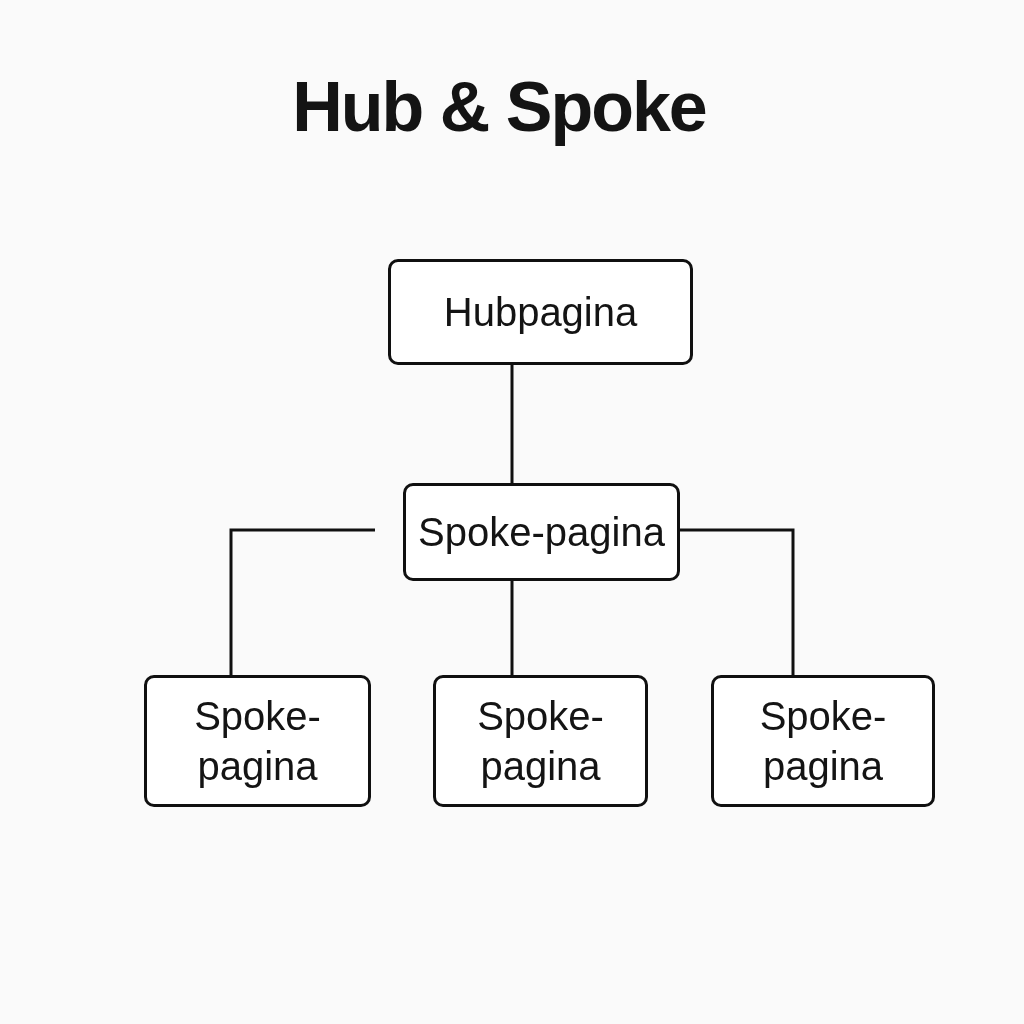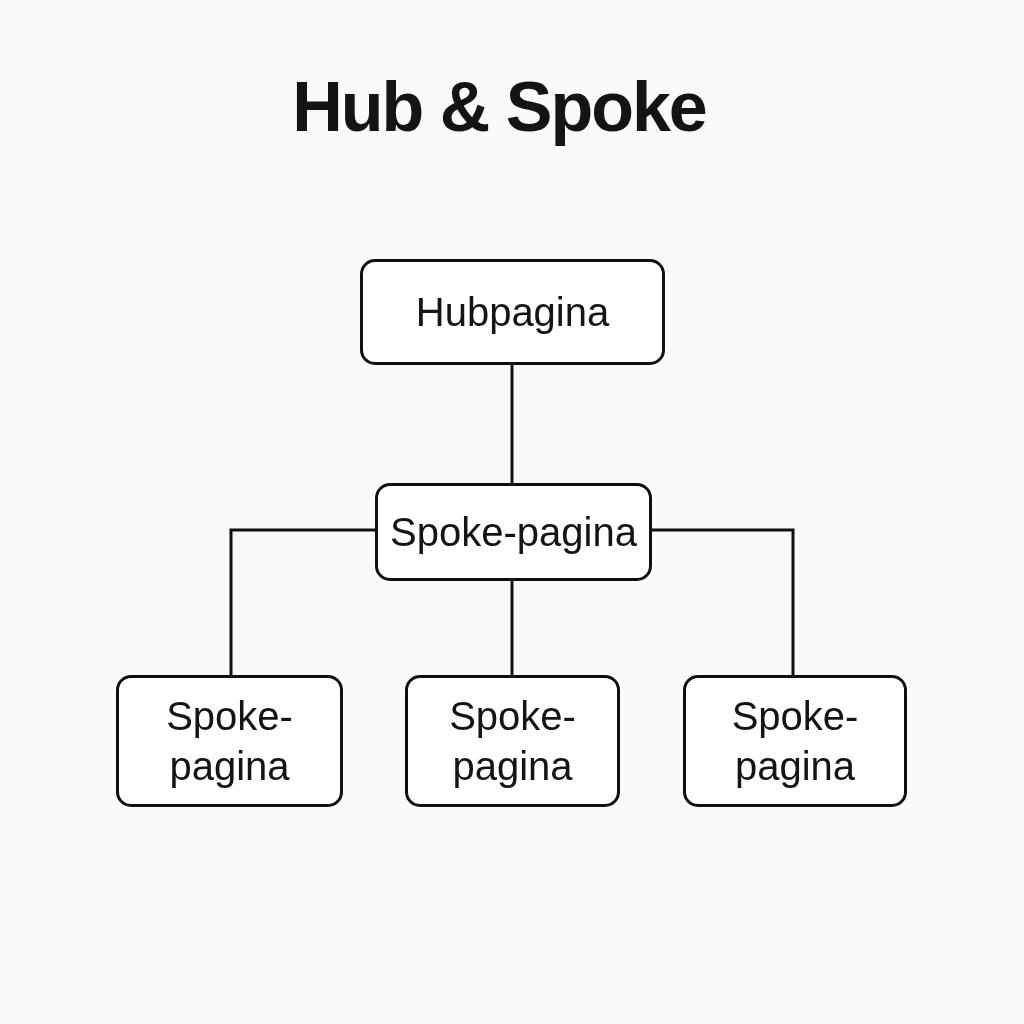--- a/index.html
+++ b/index.html
@@ -41,28 +41,29 @@
     stroke: var(--connector, #101010);
     stroke-width: 3;
     fill: none;
     stroke-linejoin: miter;
   }
   .node {
     position: absolute;
     box-sizing: border-box;
     background: var(--node-fill, #ffffff);
     border: 3px solid var(--node-border, #101010);
-    border-radius: 15px;
+    border-radius: 10px;
     display: flex;
     align-items: center;
     justify-content: center;
     font-size: 40px;
     font-weight: 500;
     text-align: center;
     line-height: 1.25;
+    margin-left: 28px;
   }
   .node-hub    { left: 360px; top: 259px; width: 305px; height: 106px; white-space: nowrap; }
   .node-mid    { left: 375px; top: 483px; width: 277px; height:  98px; white-space: nowrap; }
   .node-leaf   { top: 675px; height: 132px; }
   .leaf-left   { left: 116px; width: 227px; }
   .leaf-center { left: 405px; width: 215px; }
   .leaf-right  { left: 683px; width: 224px; }
   .node-leaf .node-label { max-width: 190px; }
 </style>
 </head>

